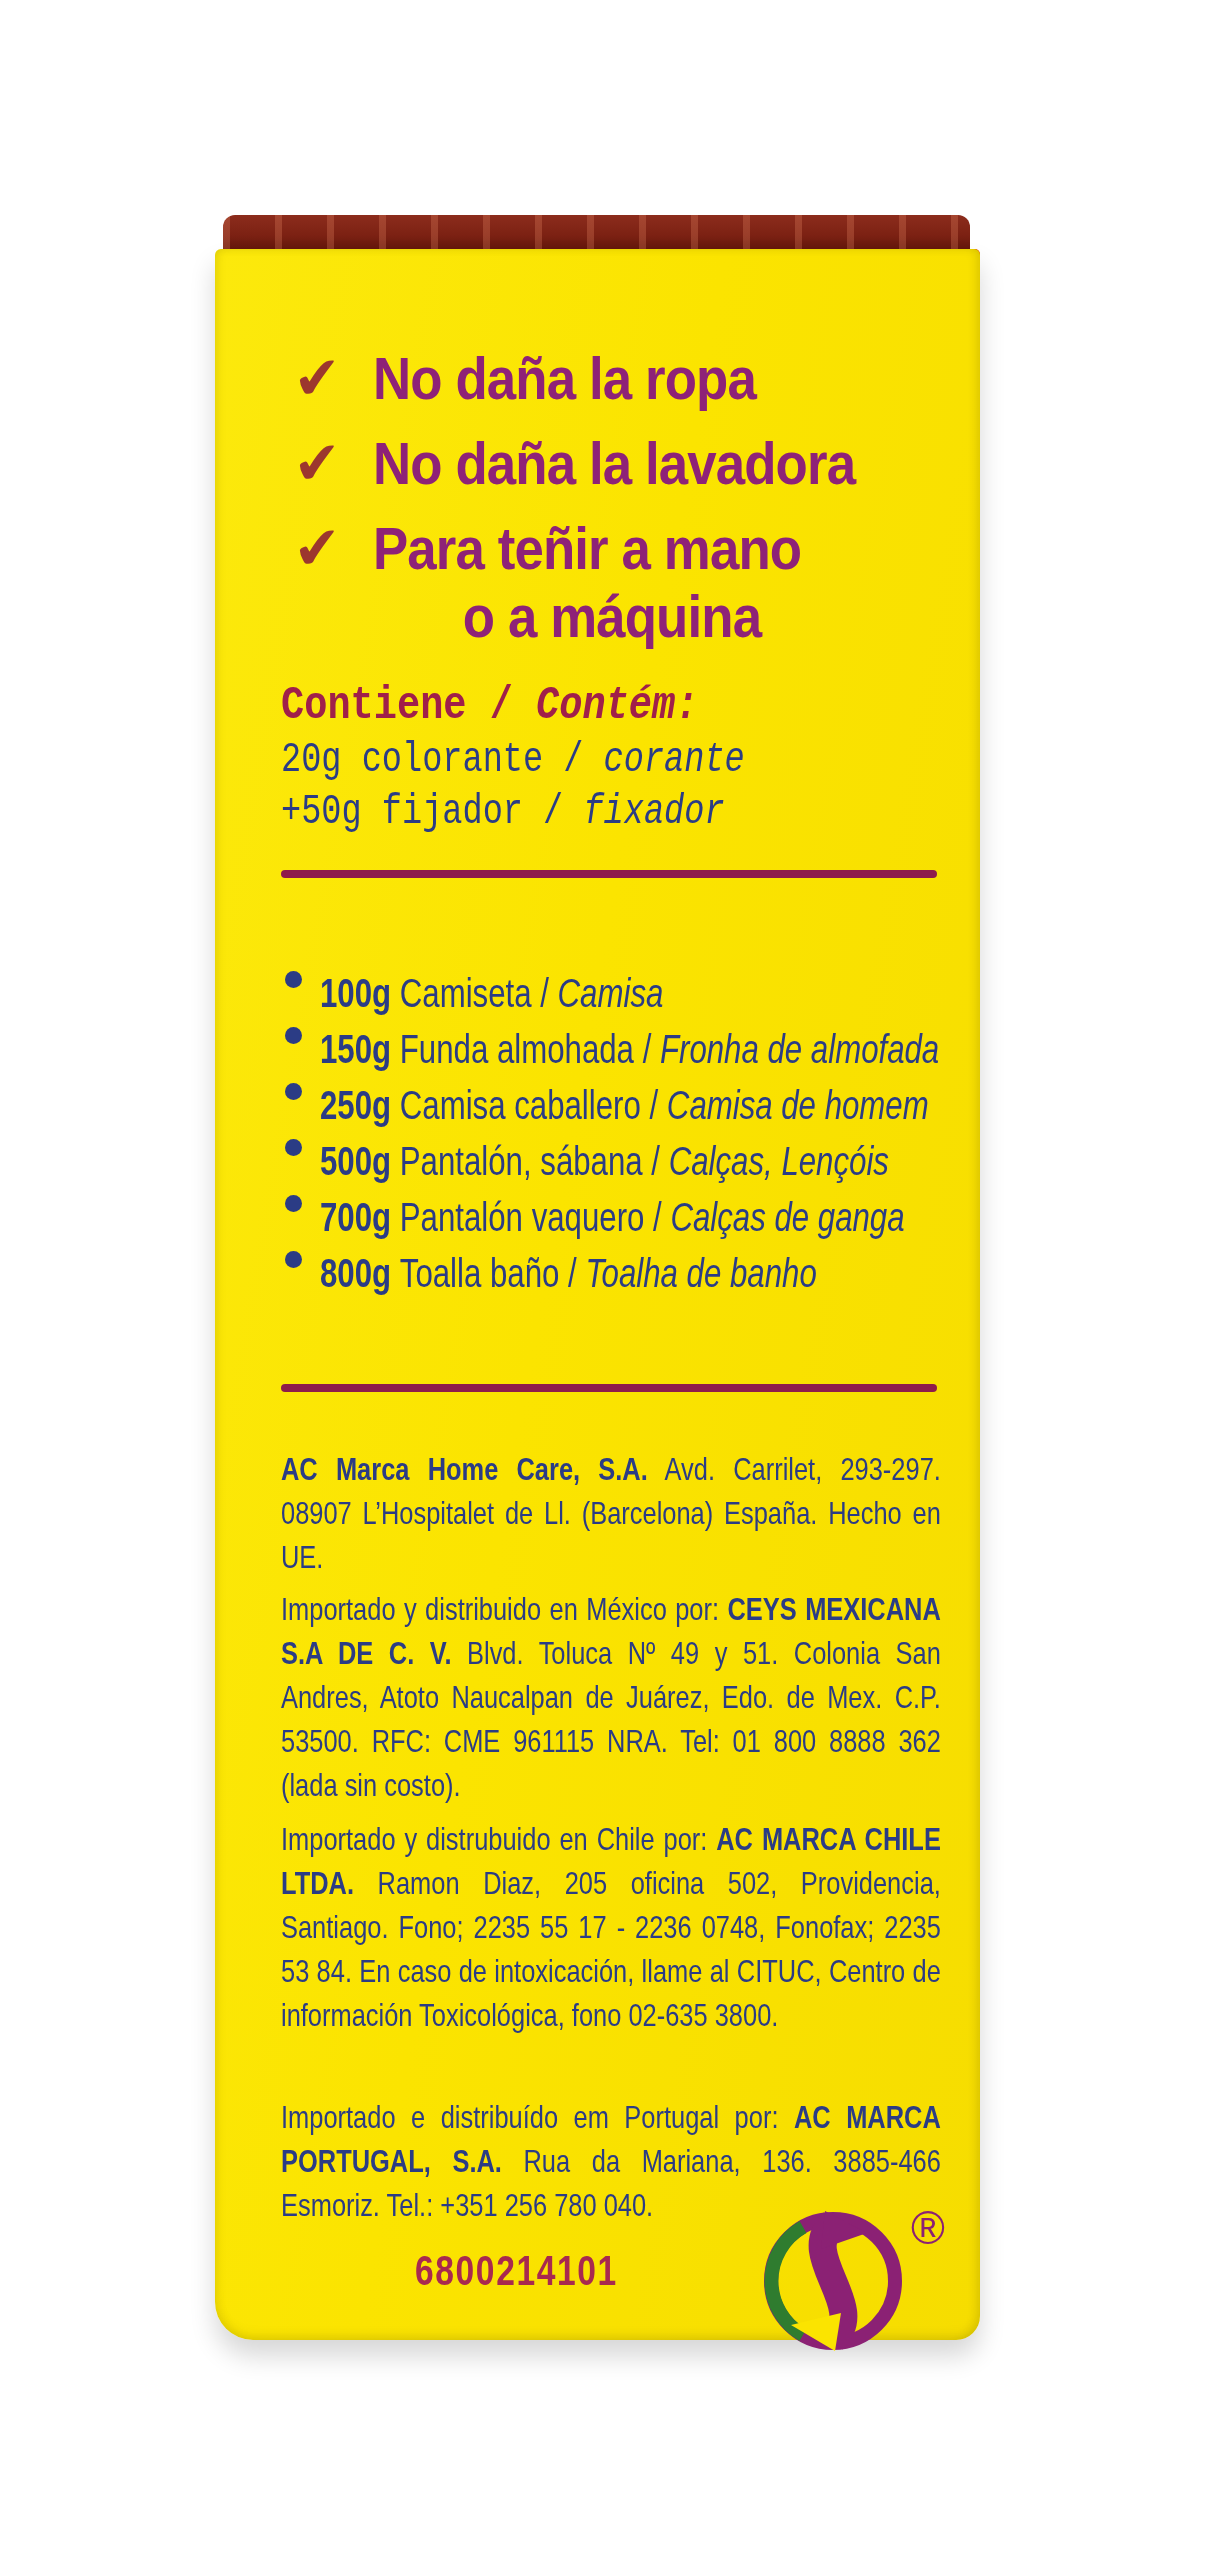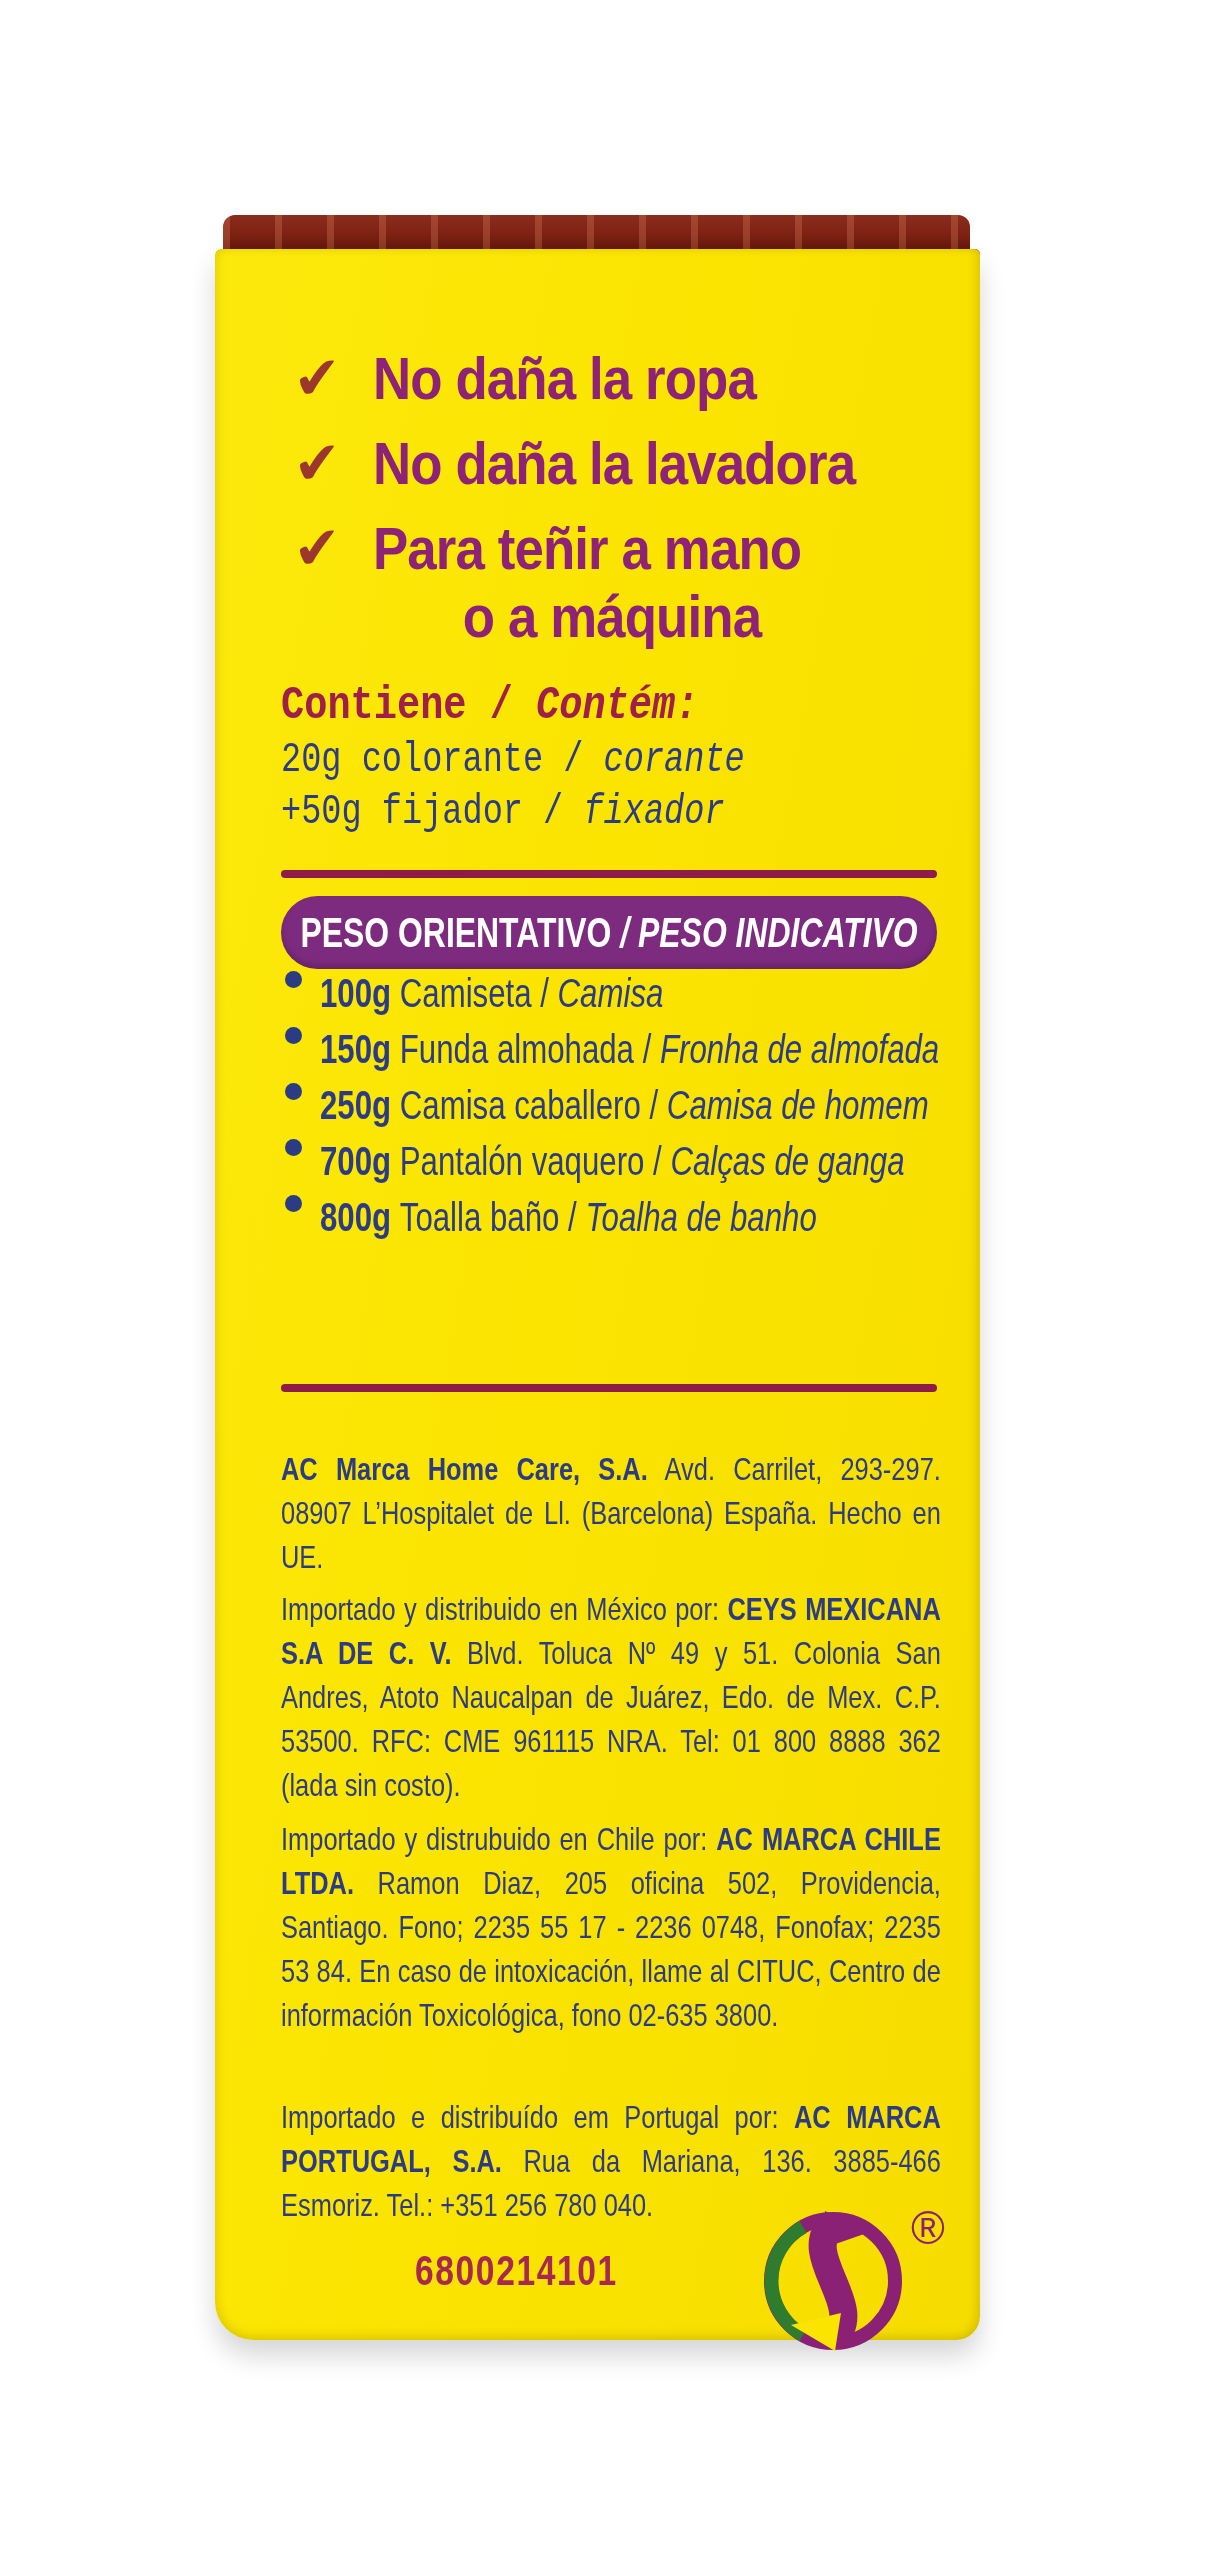--- a/index.html
+++ b/index.html
@@ -97,36 +97,37 @@
       </div>
 
       <div class="contains">
         <div class="contains-h b"><span>Contiene / </span><span class="i">Contém:</span></div>
         <div class="contains-l"><span>20g colorante / </span><span class="i">corante</span></div>
         <div class="contains-l"><span>+50g fijador / </span><span class="i">fixador</span></div>
       </div>
 
       <div class="divider div1"></div>
 
-      <div class="banner">
-        <div class="banner-text"><span>PESO ORIENTATIVO </span><span class="i">/ PESO INDICATIVO</span></div>
-      </div>
 
       <div class="weights">
         <div class="wrow">
           <span class="dot"></span>
           <span class="wtext"><span class="b">100g </span><span>Camiseta / </span><span class="i">Camisa</span></span>
         </div>
         <div class="wrow">
           <span class="dot"></span>
           <span class="wtext"><span class="b">150g </span><span>Funda almohada / </span><span class="i">Fronha de almofada</span></span>
         </div>
         <div class="wrow">
           <span class="dot"></span>
           <span class="wtext"><span class="b">250g </span><span>Camisa caballero / </span><span class="i">Camisa de homem</span></span>
+        </div>
+        <div class="wrow">
+          <span class="dot"></span>
+          <span class="wtext"><span class="b">500g </span><span>Pantalón, sábana / </span><span class="i">Calças, Lençóis</span></span>
         </div>
         <div class="wrow">
           <span class="dot"></span>
           <span class="wtext"><span class="b">700g </span><span>Pantalón vaquero / </span><span class="i">Calças de ganga</span></span>
         </div>
         <div class="wrow">
           <span class="dot"></span>
           <span class="wtext"><span class="b">800g </span><span>Toalla baño / </span><span class="i">Toalha de banho</span></span>
         </div>
       </div>

